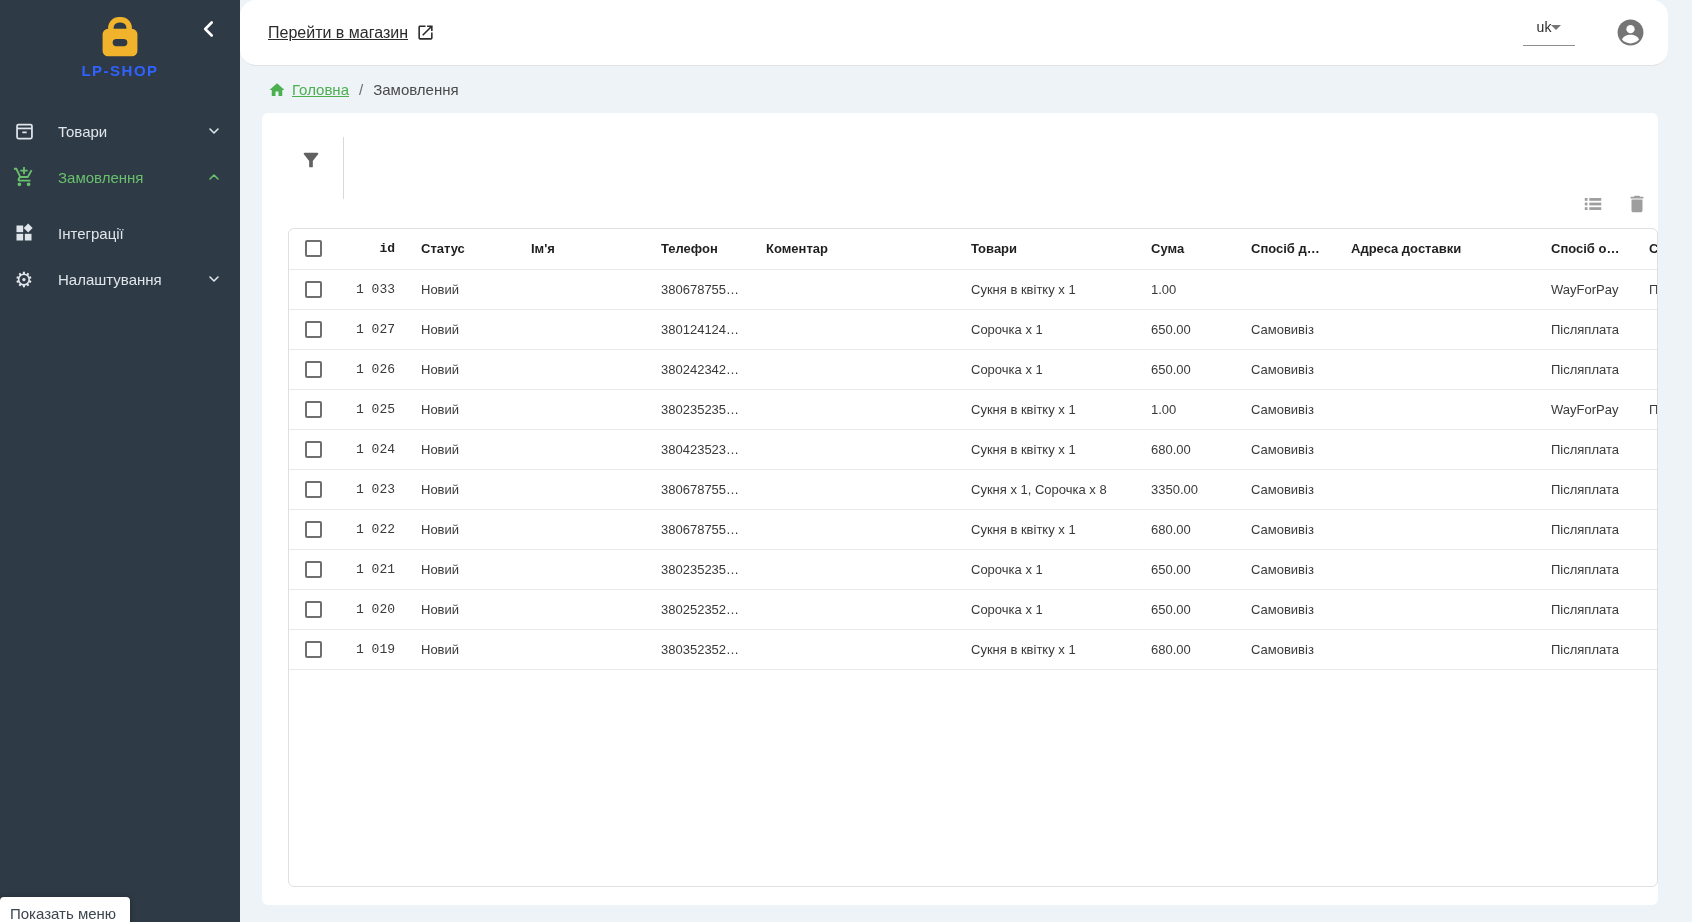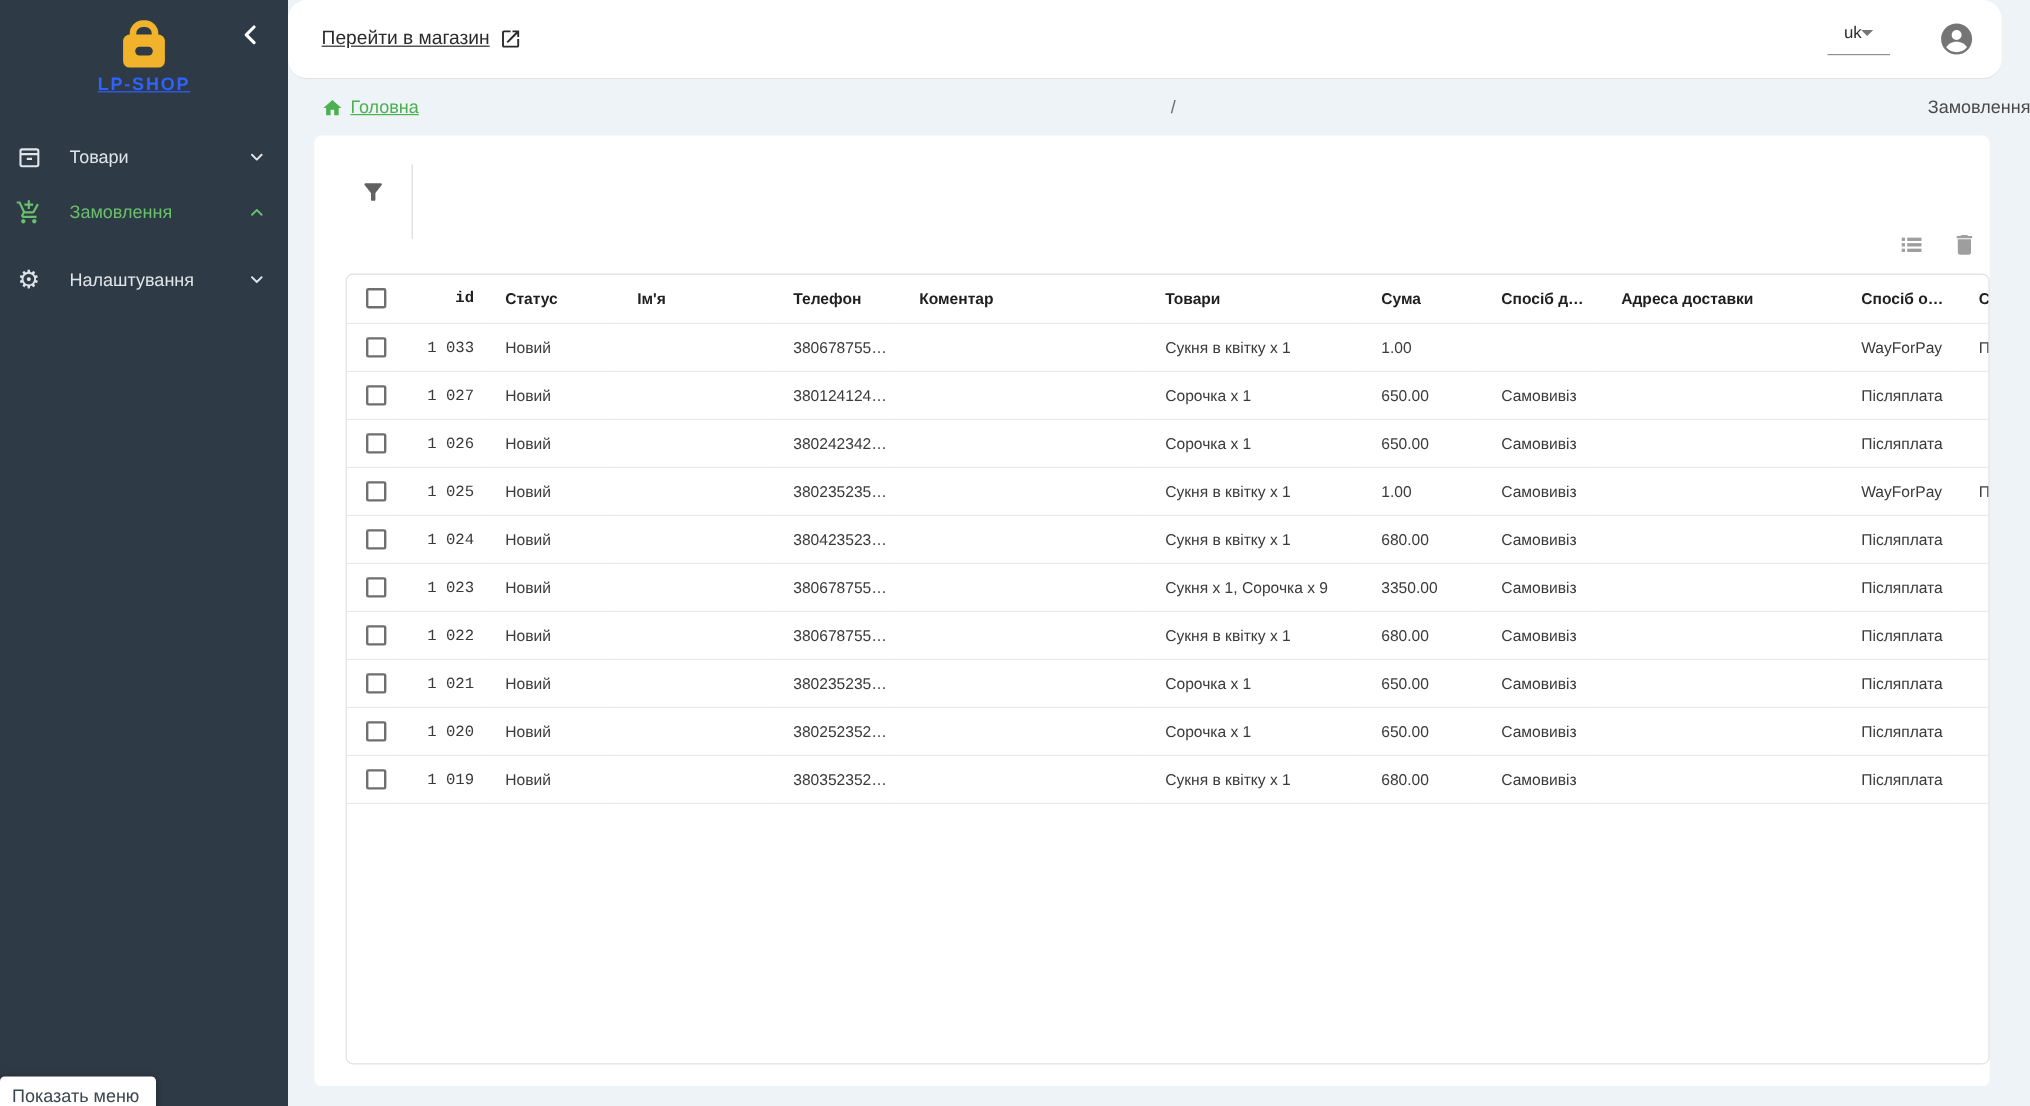--- a/index.html
+++ b/index.html
@@ -13,21 +13,21 @@
   svg { display:block; }
 
   
   .sidebar {
     position:absolute; left:0; top:0; width:240px; height:922px;
     background:#2e3a45; z-index:5;
   }
   .sidebar-head { position:relative; height:100px; }
   .logo-wrap { position:absolute; left:0; top:16px; width:240px; text-align:center; }
   .logo-bag { margin:0 auto; width:44px; height:44px; }
-  .logo-text { margin-top:2px; color:#2f62ff; font-weight:bold; font-size:15px; letter-spacing:1.5px;text-decoration:underline; }
+  .logo-text { margin-top:2px; color:#2f62ff; font-weight:bold; font-size:15px; letter-spacing:1.5px; }
   .collapse-btn { position:absolute; right:18px; top:16px; width:26px; height:26px; cursor:pointer; }
 
   .menu { margin-top:8px; }
   .menu-item {
     position:relative; height:46px; display:flex; align-items:center;
     padding:0 18px 0 12px; cursor:pointer; color:#dfe5ea; font-size:15px;
   }
   .menu-item .mi-icon { width:24px; height:24px; margin-right:22px; flex:none; display:flex; align-items:center; justify-content:center; }
   .menu-item .mi-label { flex:1; white-space:nowrap; overflow:hidden; }
   .menu-item.green { color:#69c06d; }
@@ -56,21 +56,21 @@
   .appbar-spacer { flex:1; }
   .lang-select { display:flex; flex-direction:column; align-items:center; margin-right:40px; cursor:pointer; }
   .lang-row { display:flex; align-items:center; padding:0 4px; }
   .lang-text { font-size:14px; color:#2b2b2b; }
   .caret-down { width:0; height:0; border-left:5px solid transparent; border-right:5px solid transparent; border-top:5px solid #757575; }
   .lang-underline { width:52px; height:1px; background:#8f8f8f; margin-top:10px; }
   .avatar-btn { width:31px; height:31px; cursor:pointer; }
 
   
   .content { position:absolute; left:240px; top:66px; width:1452px; height:856px; background:#eef3f8; }
-  .breadcrumb { height:47px; display:flex; align-items:center; padding-left:28px; gap:8px; font-size:15px;justify-content:space-between; }
+  .breadcrumb { height:47px; display:flex; align-items:center; padding-left:28px; gap:8px; font-size:15px; }
   .crumb-home-link { display:flex; align-items:center; gap:6px; cursor:pointer; }
   .crumb-home { color:#4caf50; text-decoration:underline; }
   .crumb-sep { color:#6b6b6b; padding:0 2px; }
   .crumb-current { color:#4a4a4a; }
 
   .panel {
     position:absolute; left:22px; top:47px; width:1396px; height:792px;
     background:#ffffff; border-radius:6px;
   }
   .filter-btn { position:absolute; left:38px; top:36px; width:22px; height:22px; cursor:pointer; }
@@ -167,20 +167,31 @@
       </span>
       <span class="mi-label">Замовлення</span>
       <svg width="16" height="16" viewBox="0 0 24 24">
         <polyline points="6,15 12,9 18,15" fill="none" stroke="#69c06d" stroke-width="2.4" stroke-linecap="round" stroke-linejoin="round"></polyline>
       </svg>
     </div>
 
 
     <div class="submenu-gap"></div>
 
+    <div class="menu-item">
+      <span class="mi-icon">
+        <svg width="20" height="20" viewBox="0 0 24 24">
+          <rect x="3" y="3" width="8" height="8" fill="#dfe5ea"></rect>
+          <rect x="3" y="13" width="8" height="8" fill="#dfe5ea"></rect>
+          <rect x="13" y="13" width="8" height="8" fill="#dfe5ea"></rect>
+          <rect x="13.2" y="2.2" width="7.6" height="7.6" fill="#dfe5ea" transform="rotate(45 17 6)"></rect>
+        </svg>
+      </span>
+      <span class="mi-label">Інтеграції</span>
+    </div>
 
     <div class="menu-item">
       <span class="mi-icon">
           <span class="gear-glyph">⚙</span>
         </span>
       <span class="mi-label">Налаштування</span>
       <svg width="16" height="16" viewBox="0 0 24 24">
         <polyline points="6,9 12,15 18,9" fill="none" stroke="#dfe5ea" stroke-width="2.4" stroke-linecap="round" stroke-linejoin="round"></polyline>
       </svg>
     </div>
@@ -368,21 +379,21 @@
 
         <tr class="data-row">
           <td class="cell-cb">
                 <div class="cb"></div>
               </td>
           <td class="cell-id">1 023</td>
           <td>Новий</td>
           <td></td>
           <td>380678755722</td>
           <td></td>
-          <td>Сукня x 1, Сорочка x 9</td>
+          <td>Сукня x 1, Сорочка x 8</td>
           <td>3350.00</td>
           <td>Самовивіз</td>
           <td></td>
           <td>Післяплата</td>
           <td class="cell-pstat"></td>
         </tr>
 
         <tr class="data-row">
           <td class="cell-cb">
                 <div class="cb"></div>

